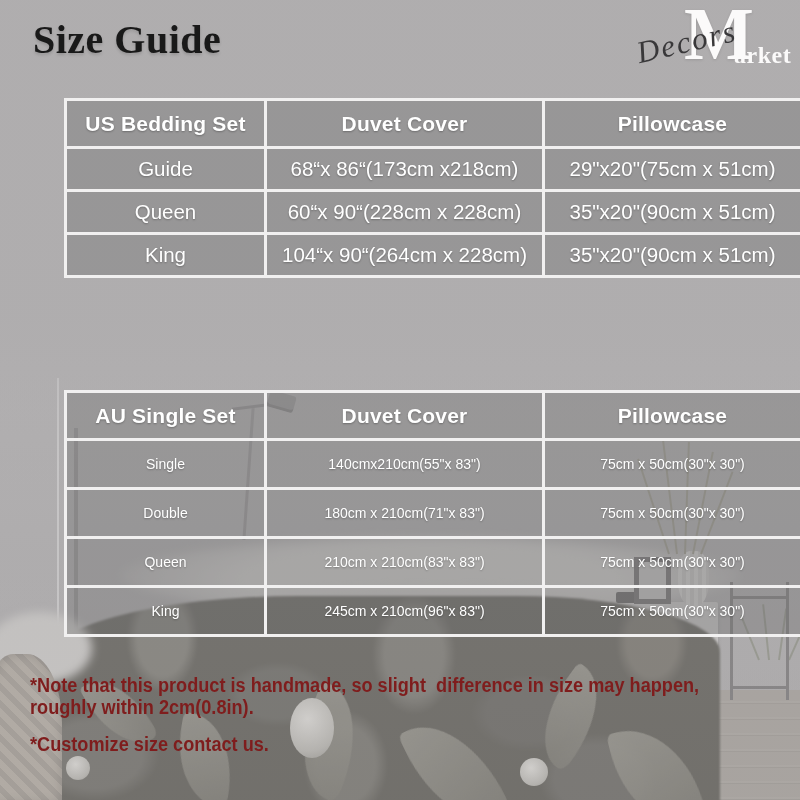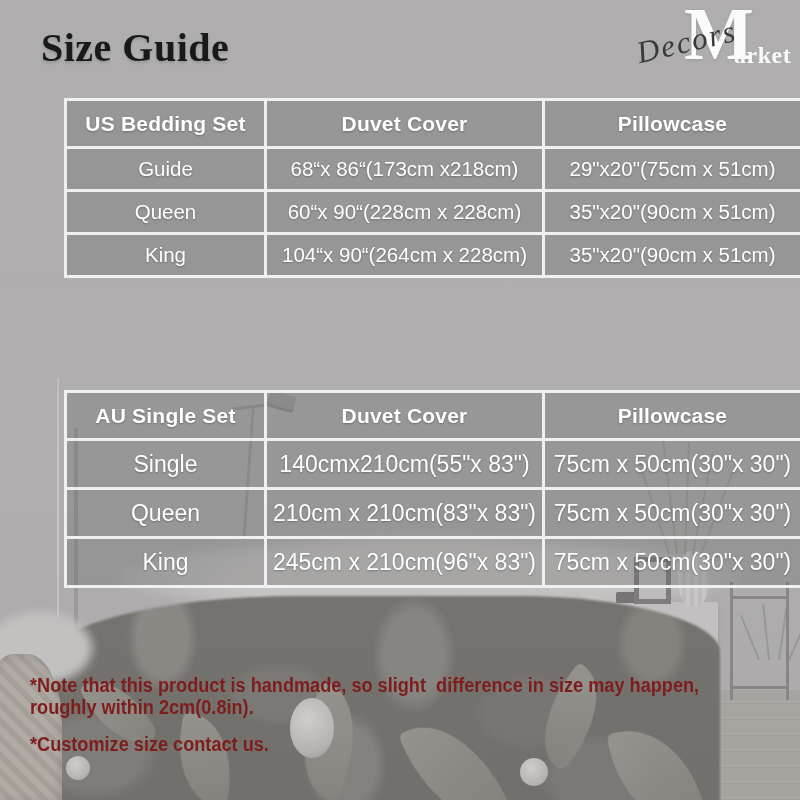--- a/index.html
+++ b/index.html
@@ -91,42 +91,42 @@
 
   .overlay { position:absolute; inset:0; pointer-events:none;
     background:linear-gradient(180deg,
       rgba(175,173,174,.95) 0%, rgba(175,173,174,.92) 40%,
       rgba(175,173,174,.60) 48%, rgba(175,173,174,.45) 58%,
       rgba(175,173,174,.40) 100%); }
 
   
   .content { position:absolute; inset:0; }
 
-  .page-title { position:absolute; left:33px; top:16px; margin:8px;
+  .page-title { position:absolute; left:33px; top:16px; margin:0;
     font-family:"Liberation Serif", serif; font-weight:bold; font-size:40px;
     letter-spacing:.5px; color:#191919; text-shadow:0 2px 3px rgba(0,0,0,.15); }
 
   .logo { position:absolute; left:632px; top:8px; width:160px; height:74px; }
   .logo-m { position:absolute; left:52px; top:-16px; font-family:"Liberation Serif", serif;
     font-weight:bold; font-size:74px; color:#fbfafa; text-shadow:0 1px 3px rgba(0,0,0,.12); }
   .logo-script { position:absolute; left:4px; top:16px; font-family:"Liberation Serif", serif;
     font-style:italic; font-size:31px; color:#39383a; transform:rotate(-13deg); letter-spacing:2px; }
   .logo-suffix { position:absolute; left:102px; top:34px; font-family:"Liberation Serif", serif;
     font-weight:bold; font-size:24px; color:#fbfafa; letter-spacing:.5px; }
 
   table.size-table { position:absolute; left:32px; width:736px; border-collapse:collapse;
     table-layout:fixed; text-align:center; color:#ffffff;margin-left:32px; }
   table.size-table col.c1 { width:200px; } table.size-table col.c2 { width:278px; } table.size-table col.c3 { width:258px; }
   table.size-table th, table.size-table td {
     border:3px solid #f1f0f0; background:rgba(104,102,103,.32); padding:0;
     text-shadow:0 1px 2px rgba(0,0,0,.28); }
   table.size-table th { font-size:21px; font-weight:bold; letter-spacing:.2px; }
   table.us { top:98px; } table.au { top:390px; }
   table.us th { height:48px; } table.us td { height:43px; font-size:20.5px; }
-  table.au th { height:48px; } table.au td { height:49px; font-size:23px; }
+  table.au th { height:48px; } table.au td { height:49px; font-size:14px; }
 
   .notes { position:absolute; left:30px; top:674px; color:#7f1d1d; }
   .notes p { margin:0; font-weight:bold; font-size:19.5px; line-height:22px;
     white-space:pre; transform:scaleX(.93); transform-origin:left top; }
   .notes .note2 { margin-top:15px; }
 </style>
 </head>
 <body>
 
 <div class="stage">
@@ -239,20 +239,25 @@
           <th>Pillowcase</th>
         </tr>
       </thead>
       <tbody>
         <tr>
           <td>Single</td>
           <td>140cmx210cm(55"x 83")</td>
           <td>75cm x 50cm(30"x 30")</td>
         </tr>
         <tr>
+          <td>Double</td>
+          <td>180cm x 210cm(71"x 83")</td>
+          <td>75cm x 50cm(30"x 30")</td>
+        </tr>
+        <tr>
           <td>Queen</td>
           <td>210cm x 210cm(83"x 83")</td>
           <td>75cm x 50cm(30"x 30")</td>
         </tr>
         <tr>
           <td>King</td>
           <td>245cm x 210cm(96"x 83")</td>
           <td>75cm x 50cm(30"x 30")</td>
         </tr>
       </tbody>

